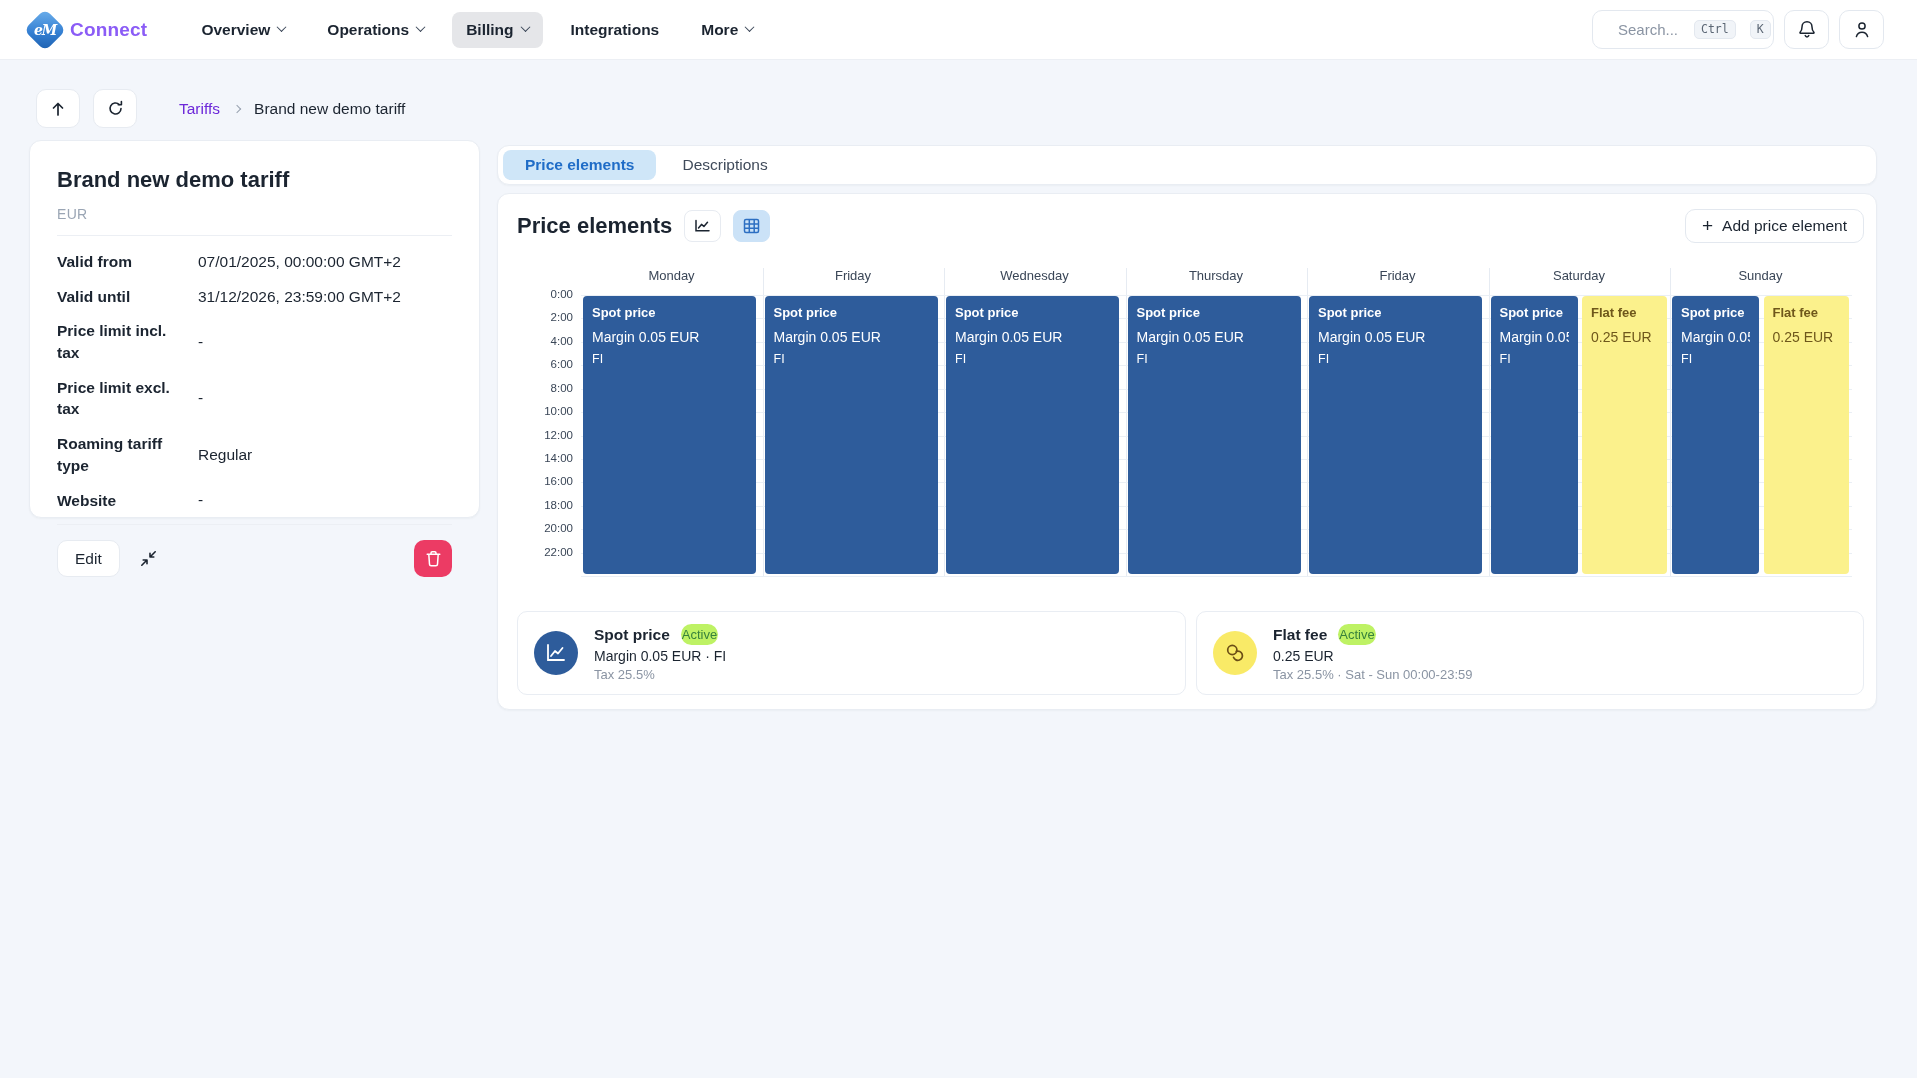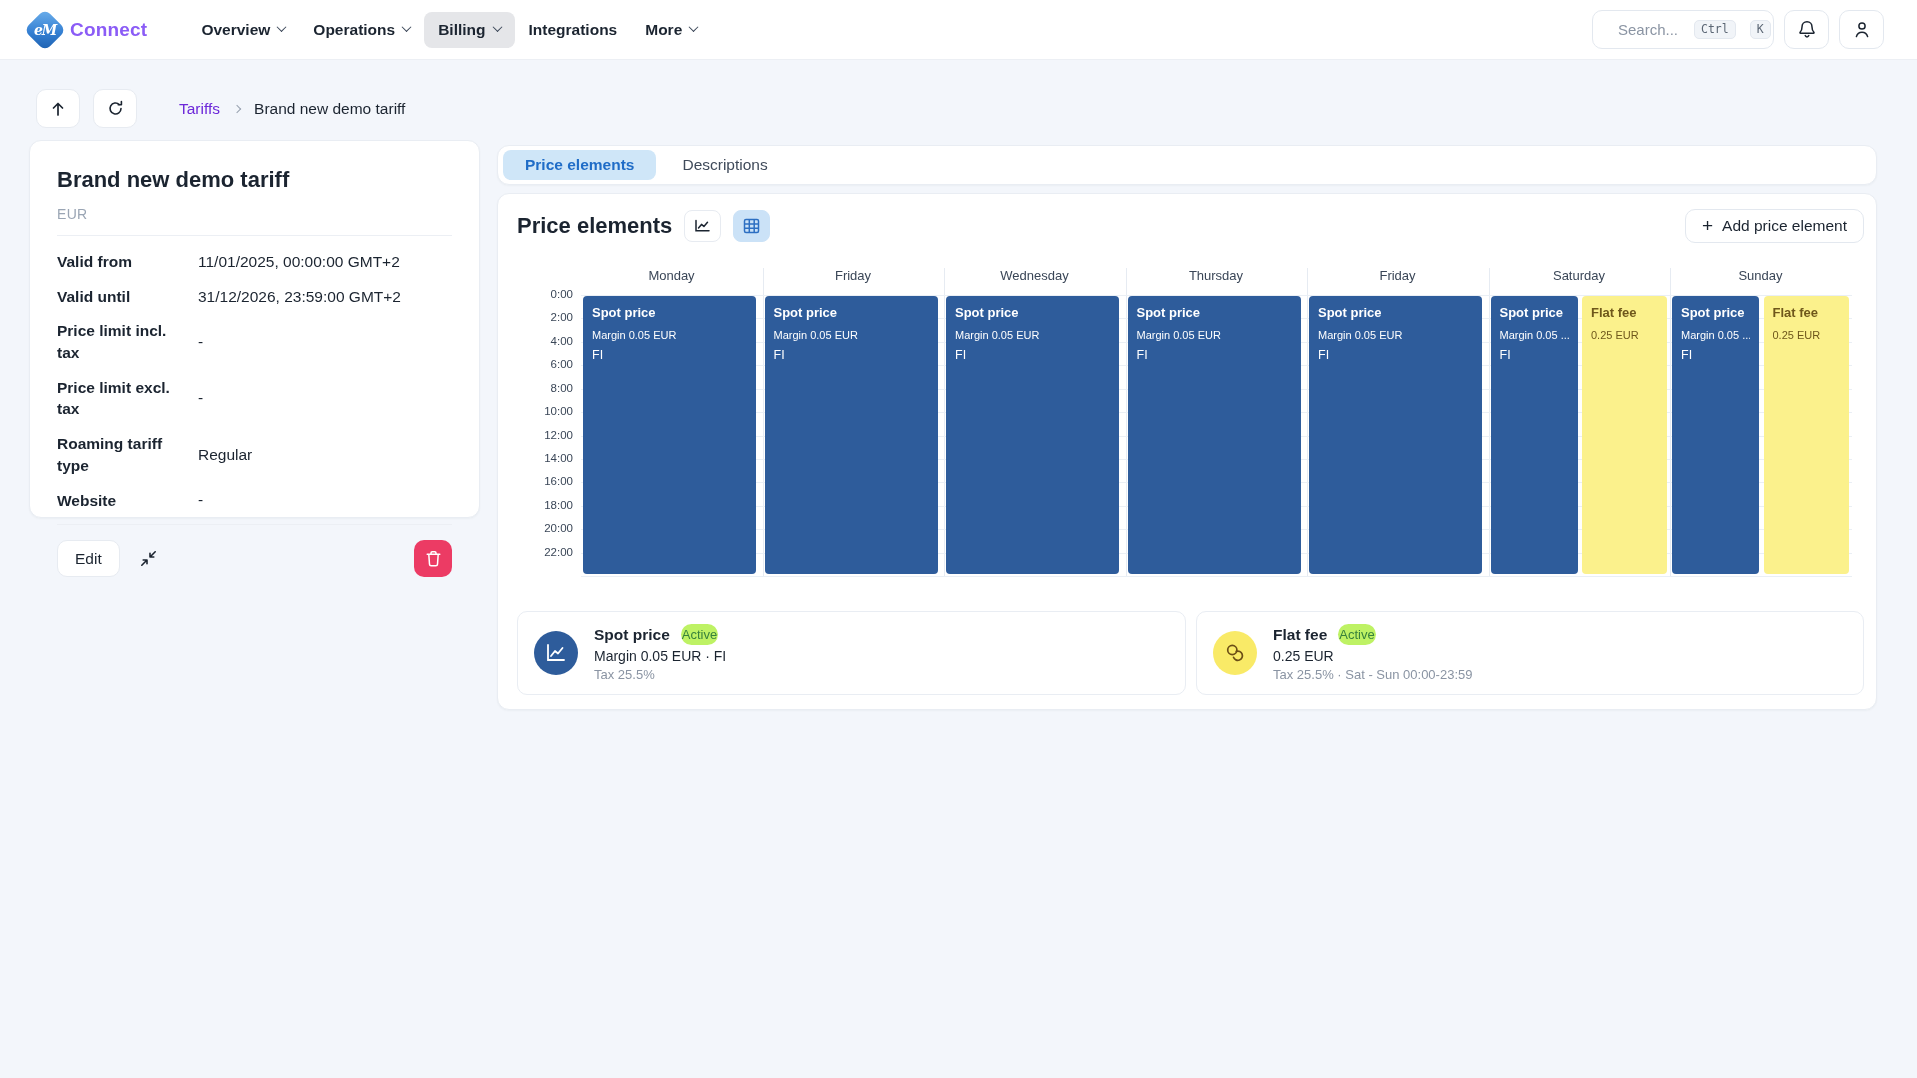--- a/index.html
+++ b/index.html
@@ -10,21 +10,21 @@
   
   .topbar { position:absolute; left:0; top:0; width:1917px; height:60px; background:#fff;
             border-bottom:1px solid #ECEFF4; display:flex; align-items:center; }
   .brand { display:flex; align-items:center; gap:10px; margin-left:30px; cursor:pointer; }
   .logo { width:30px; height:30px; border-radius:7px; transform:rotate(45deg);
           background:linear-gradient(135deg,#6FB1EC 0%,#3580D3 55%,#1C5FAE 100%);
           display:flex; align-items:center; justify-content:center; }
   .logo-txt { transform:rotate(-45deg); color:#fff; font-family:"DejaVu Serif", serif;
               font-style:italic; font-weight:bold; font-size:14px; letter-spacing:-1px; }
   .brand-name { color:#8b5cf6; font-size:19px; font-weight:bold; letter-spacing:.2px; }
-  .nav { display:flex; align-items:flex-start; gap:0; margin-left:40px; }
+  .nav { display:flex; align-items:flex-start; gap:14px; margin-left:40px; }
   .nav-item { display:flex; align-items:center; gap:8px; font-size:15.5px; font-weight:600;
               color:#1B2430; padding:9px 14px; border-radius:8px; cursor:pointer; white-space:nowrap; }
   .nav-item.active { background:#E5E6E9; }
   .chev { width:7px; height:7px; border-right:1.7px solid #3A4657; border-bottom:1.7px solid #3A4657;
           transform:rotate(45deg) translate(-1px,-1px); margin-top:-3px; }
   .nav-right { position:absolute; right:33px; top:10px; display:flex; align-items:center; gap:10px; }
   .searchbox { width:182px; height:39px; border:1px solid #E3E8EF; border-radius:10px; background:#fff;
                display:flex; align-items:center; padding:0 8px 0 11px; gap:14px; }
   .searchbox input { border:none; outline:none; width:62px; font-size:15px; color:#33404F;
                      font-family:"Liberation Sans", sans-serif; background:transparent; }
@@ -83,21 +83,21 @@
   .calendar { position:absolute; left:0; top:72px; width:1380px; height:312px; }
   .day-head { position:absolute; top:2px; height:20px; font-size:13px; color:#3A4657; text-align:center; width:181px; }
   .v-div { position:absolute; top:2px; bottom:1px; width:1px; background:#E6EBF2; }
   .grid-bg { position:absolute; left:83px; top:29px; width:1271px; height:282px;
              background:repeating-linear-gradient(to bottom,#EAEFF5 0,#EAEFF5 1px,transparent 1px,transparent 23.42px); }
   .time-label { position:absolute; left:0; width:75px; text-align:right; font-size:11.5px; color:#3A4657; height:14px; }
   .blk { position:absolute; top:30px; height:278px; border-radius:4px; padding:9px 9px; overflow:hidden; cursor:pointer; }
   .blk-spot { background:#2E5C9B; color:#fff; }
   .blk-flat { background:#FBF18C; color:#6E571B; }
   .blk-title { font-size:13px; font-weight:bold; white-space:nowrap; }
-  .blk-line { font-size:11px; margin-top:9px; white-space:nowrap; overflow:hidden; }
+  .blk-line { font-size:14px; margin-top:9px; white-space:nowrap; overflow:hidden; }
   .blk-line2 { font-size:12.5px; margin-top:7px; white-space:nowrap; }
 
   
   .elem-card { position:absolute; top:417px; height:84px; background:#fff; border:1px solid #E9EDF3;
                border-radius:10px; display:flex; align-items:center; padding:0 16px; gap:16px; cursor:pointer; }
   .elem-ico { width:44px; height:44px; border-radius:50%; display:flex; align-items:center; justify-content:center; flex:none; }
   .elem-ico.blue { background:#2E5C9B; }
   .elem-ico.yellow { background:#F9EA67; }
   .elem-body { display:flex; flex-direction:column; gap:3px; }
   .elem-toprow { display:flex; align-items:center; gap:11px; }
@@ -181,21 +181,21 @@
     <span class="crumb-cur">Brand new demo tariff</span>
   </div>
 </div>
 
 <div class="card tariff-card">
   <div class="tariff-title">Brand new demo tariff</div>
   <div class="tariff-cur">EUR</div>
   <hr class="t-div">
   <div class="t-rows">
     <div class="t-label">Valid from</div>
-    <div class="t-value">11/01/2025, 00:00:00 GMT+2</div>
+    <div class="t-value">07/01/2025, 00:00:00 GMT+2</div>
     <div class="t-label">Valid until</div>
     <div class="t-value">31/12/2026, 23:59:00 GMT+2</div>
     <div class="t-label">Price limit incl. tax</div>
     <div class="t-value">-</div>
     <div class="t-label">Price limit excl. tax</div>
     <div class="t-value">-</div>
     <div class="t-label">Roaming tariff type</div>
     <div class="t-value">Regular</div>
     <div class="t-label">Website</div>
     <div class="t-value">-</div>

